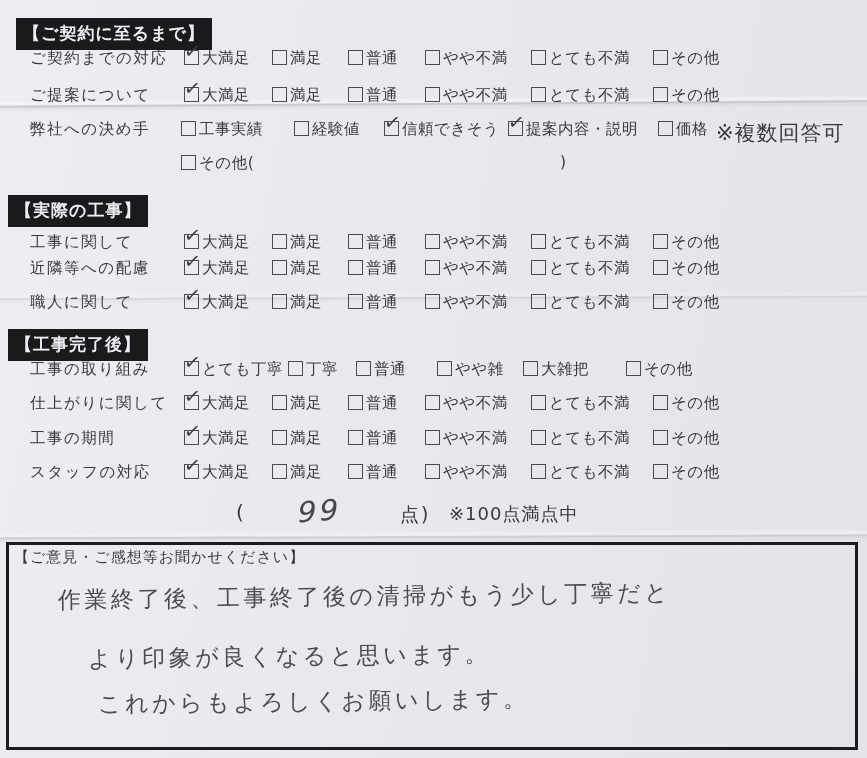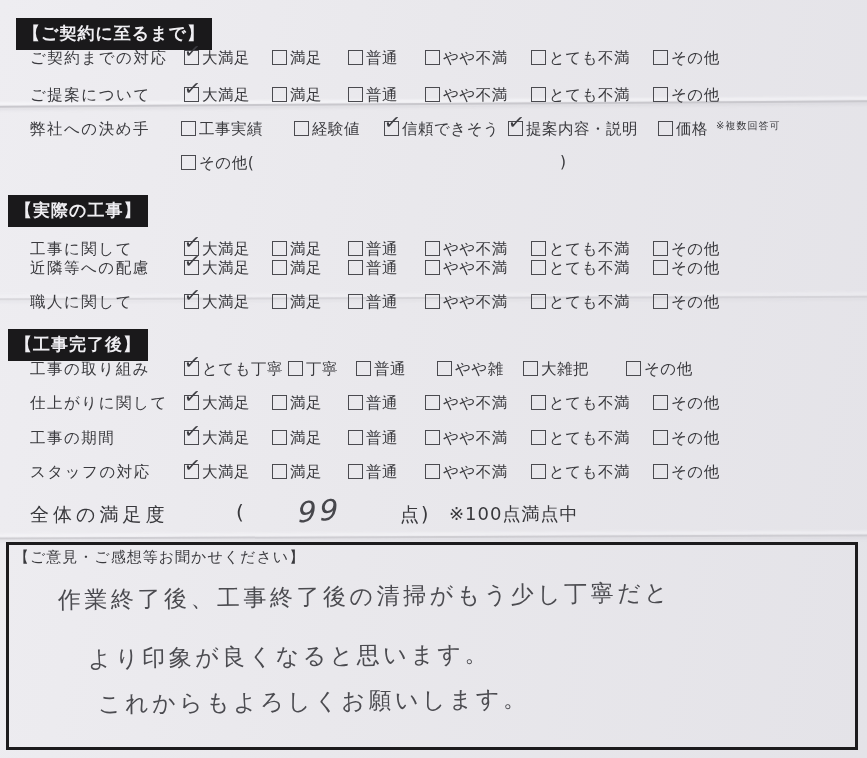--- a/index.html
+++ b/index.html
@@ -40,21 +40,21 @@
   .cb{
     display:inline-block;width:13px;height:13px;
     border:1.6px solid #4a4a4f;margin-right:3px;
     vertical-align:-2px;position:relative;
   }
   .check{
     position:absolute;left:-1px;top:-10px;
     font-size:20px;font-weight:bold;color:#3d3d42;
     transform:rotate(7deg);line-height:1;
   }
-  .note{position:absolute;top:2px;font-size:10px;letter-spacing:1px;color:#3a3a3e;white-space:nowrap;}
+  .note{position:absolute;top:2px;font-size:21px;letter-spacing:1px;color:#3a3a3e;white-space:nowrap;}
   .tail{position:absolute;top:2px;font-size:15.5px;color:#3a3a3e;}
 
   .score-row{position:absolute;left:0;top:498px;width:867px;height:32px;}
   .score-label{position:absolute;left:30px;top:4px;font-size:19px;letter-spacing:4px;white-space:nowrap;}
   .score-open{position:absolute;left:236px;top:2px;font-size:20px;}
   .score-value{
     position:absolute;left:298px;top:-4px;
     font-size:29px;letter-spacing:3px;color:#47474c;
     transform:skewX(-14deg) rotate(-5deg);
   }
@@ -110,21 +110,21 @@
       <span class="opt" style="left: 384px;"><span class="cb"><span class="check">✓</span></span><span>信頼できそう</span></span>
       <span class="opt" style="left: 508px;"><span class="cb"><span class="check">✓</span></span><span>提案内容・説明</span></span>
       <span class="opt" style="left: 658px;"><span class="cb"></span><span>価格</span></span>
       <span class="note" style="left: 716px;">※複数回答可</span>
     </div>
     <div class="row" style="top: 151px;">
       <span class="opt" style="left: 181px;"><span class="cb"></span><span>その他(</span></span>
       <span class="tail" style="left: 560px;">)</span>
     </div>
     <div class="sec-header" style="left: 8px; top: 195px;">【実際の工事】</div>
-    <div class="row" style="top: 237px;">
+    <div class="row" style="top: 230px;">
       <span class="row-label">工事に関して</span>
       <span class="opt" style="left: 184px;"><span class="cb"><span class="check">✓</span></span><span>大満足</span></span>
       <span class="opt" style="left: 272px;"><span class="cb"></span><span>満足</span></span>
       <span class="opt" style="left: 348px;"><span class="cb"></span><span>普通</span></span>
       <span class="opt" style="left: 425px;"><span class="cb"></span><span>やや不満</span></span>
       <span class="opt" style="left: 531px;"><span class="cb"></span><span>とても不満</span></span>
       <span class="opt" style="left: 653px;"><span class="cb"></span><span>その他</span></span>
     </div>
     <div class="row" style="top: 256px;">
       <span class="row-label">近隣等への配慮</span>
@@ -177,21 +177,20 @@
       <span class="opt" style="left: 184px;"><span class="cb"><span class="check">✓</span></span><span>大満足</span></span>
       <span class="opt" style="left: 272px;"><span class="cb"></span><span>満足</span></span>
       <span class="opt" style="left: 348px;"><span class="cb"></span><span>普通</span></span>
       <span class="opt" style="left: 425px;"><span class="cb"></span><span>やや不満</span></span>
       <span class="opt" style="left: 531px;"><span class="cb"></span><span>とても不満</span></span>
       <span class="opt" style="left: 653px;"><span class="cb"></span><span>その他</span></span>
     </div>
   </div>
 
 <div class="score-row">
-  <span class="score-label">全体の満足度</span>
   <span class="score-open">(</span>
   <span class="score-value">99</span>
   <span class="score-close">点)</span>
   <span class="score-note">※100点満点中</span>
 </div>
 
 <div class="comment-box">
   <div class="comment-title">【ご意見・ご感想等お聞かせください】</div>
   <div id="comment-lines">
       <div class="hand" style="left: 49px; top: 36px;">作業終了後、工事終了後の清掃がもう少し丁寧だと</div>

